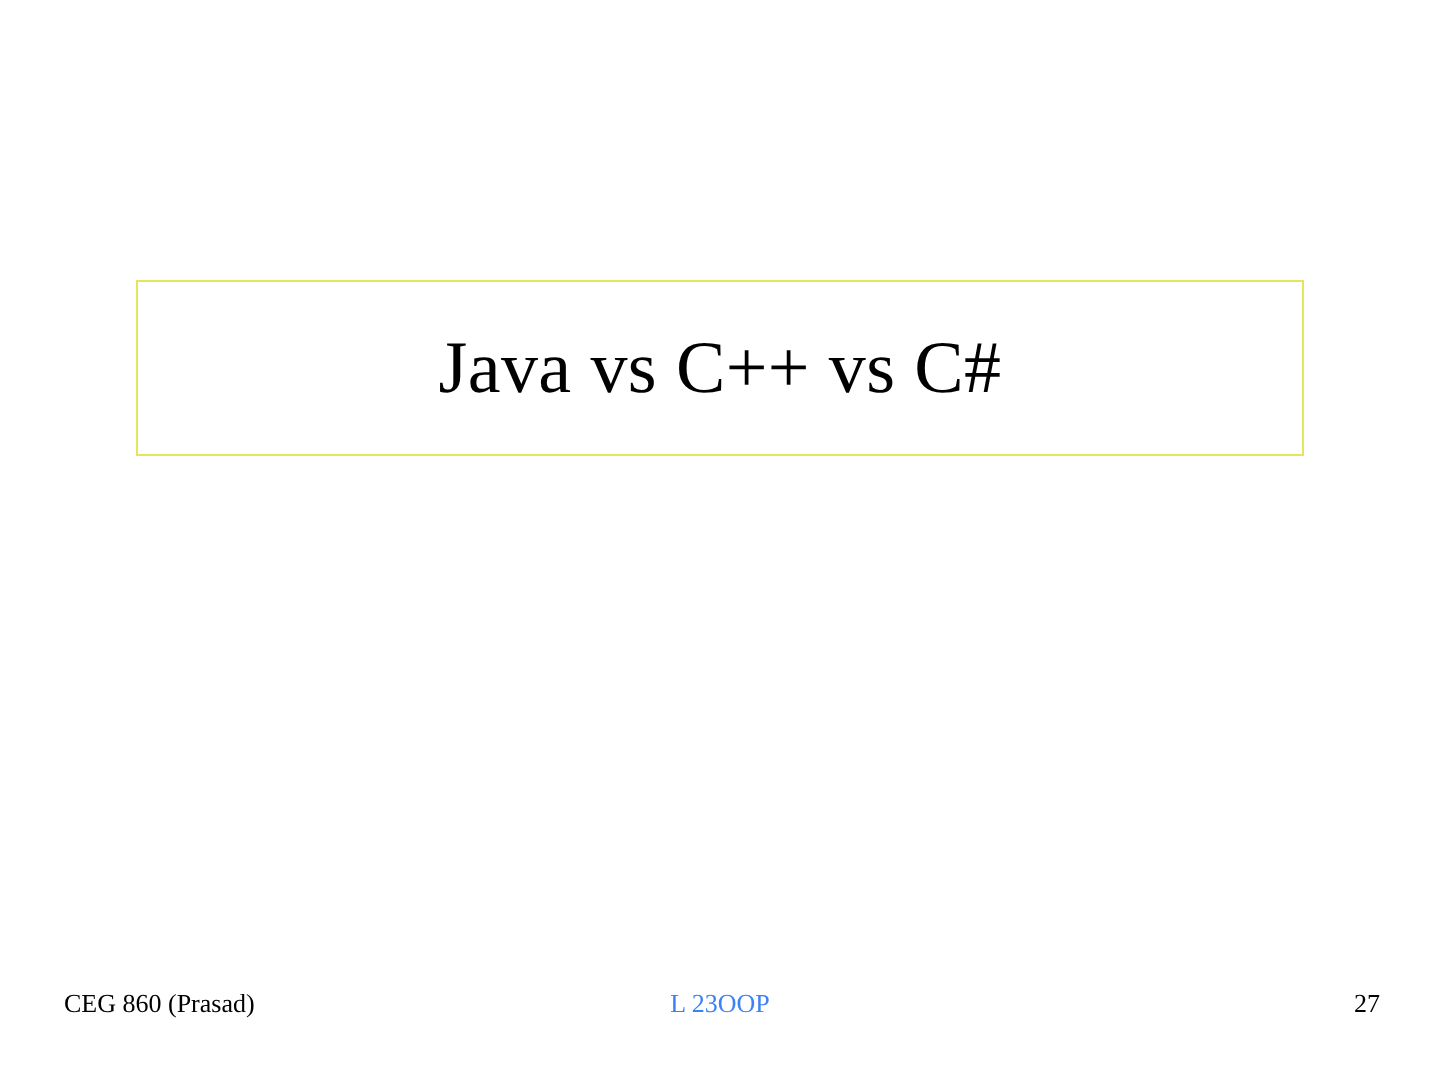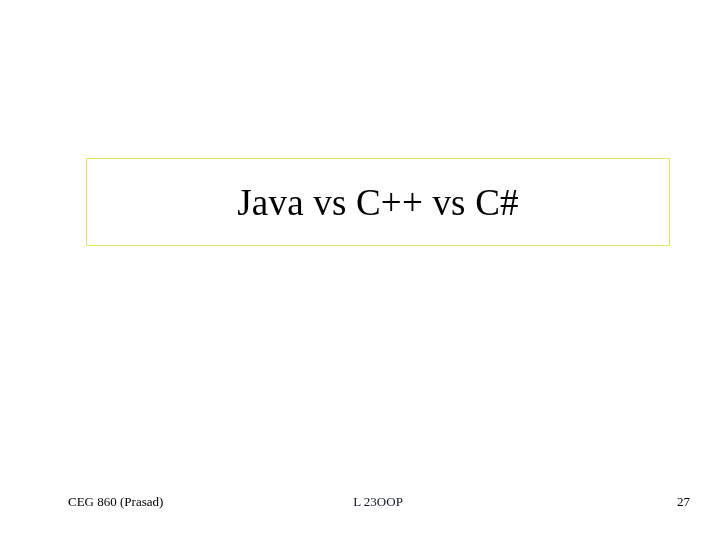--- a/index.html
+++ b/index.html
@@ -1,17 +1,17 @@
 <!DOCTYPE html>
 <html><head>
 <meta charset="utf-8">
 <style>
   * {
     margin: 0;
-    padding: 18px;
+    padding: 0;
     box-sizing: border-box;
   }
   body {
     width: 720px;
     height: 540px;
     background: #ffffff;
     position: relative;
     font-family: "Times New Roman", Times, serif;
     overflow: hidden;
   }
@@ -47,21 +47,21 @@
     bottom: 0;
     font-size: 13px;
     color: #000000;
   }
   .footer-center {
     position: absolute;
     left: 50%;
     transform: translateX(-50%);
     bottom: 0;
     font-size: 13px;
-    color: #0f172a;
+    color: #3b82f6;
     text-align: right;
   }
   .footer-right {
     position: absolute;
     right: 30px;
     bottom: 0;
     font-size: 13px;
     color: #000000;
     margin-left: 14px;
   }

